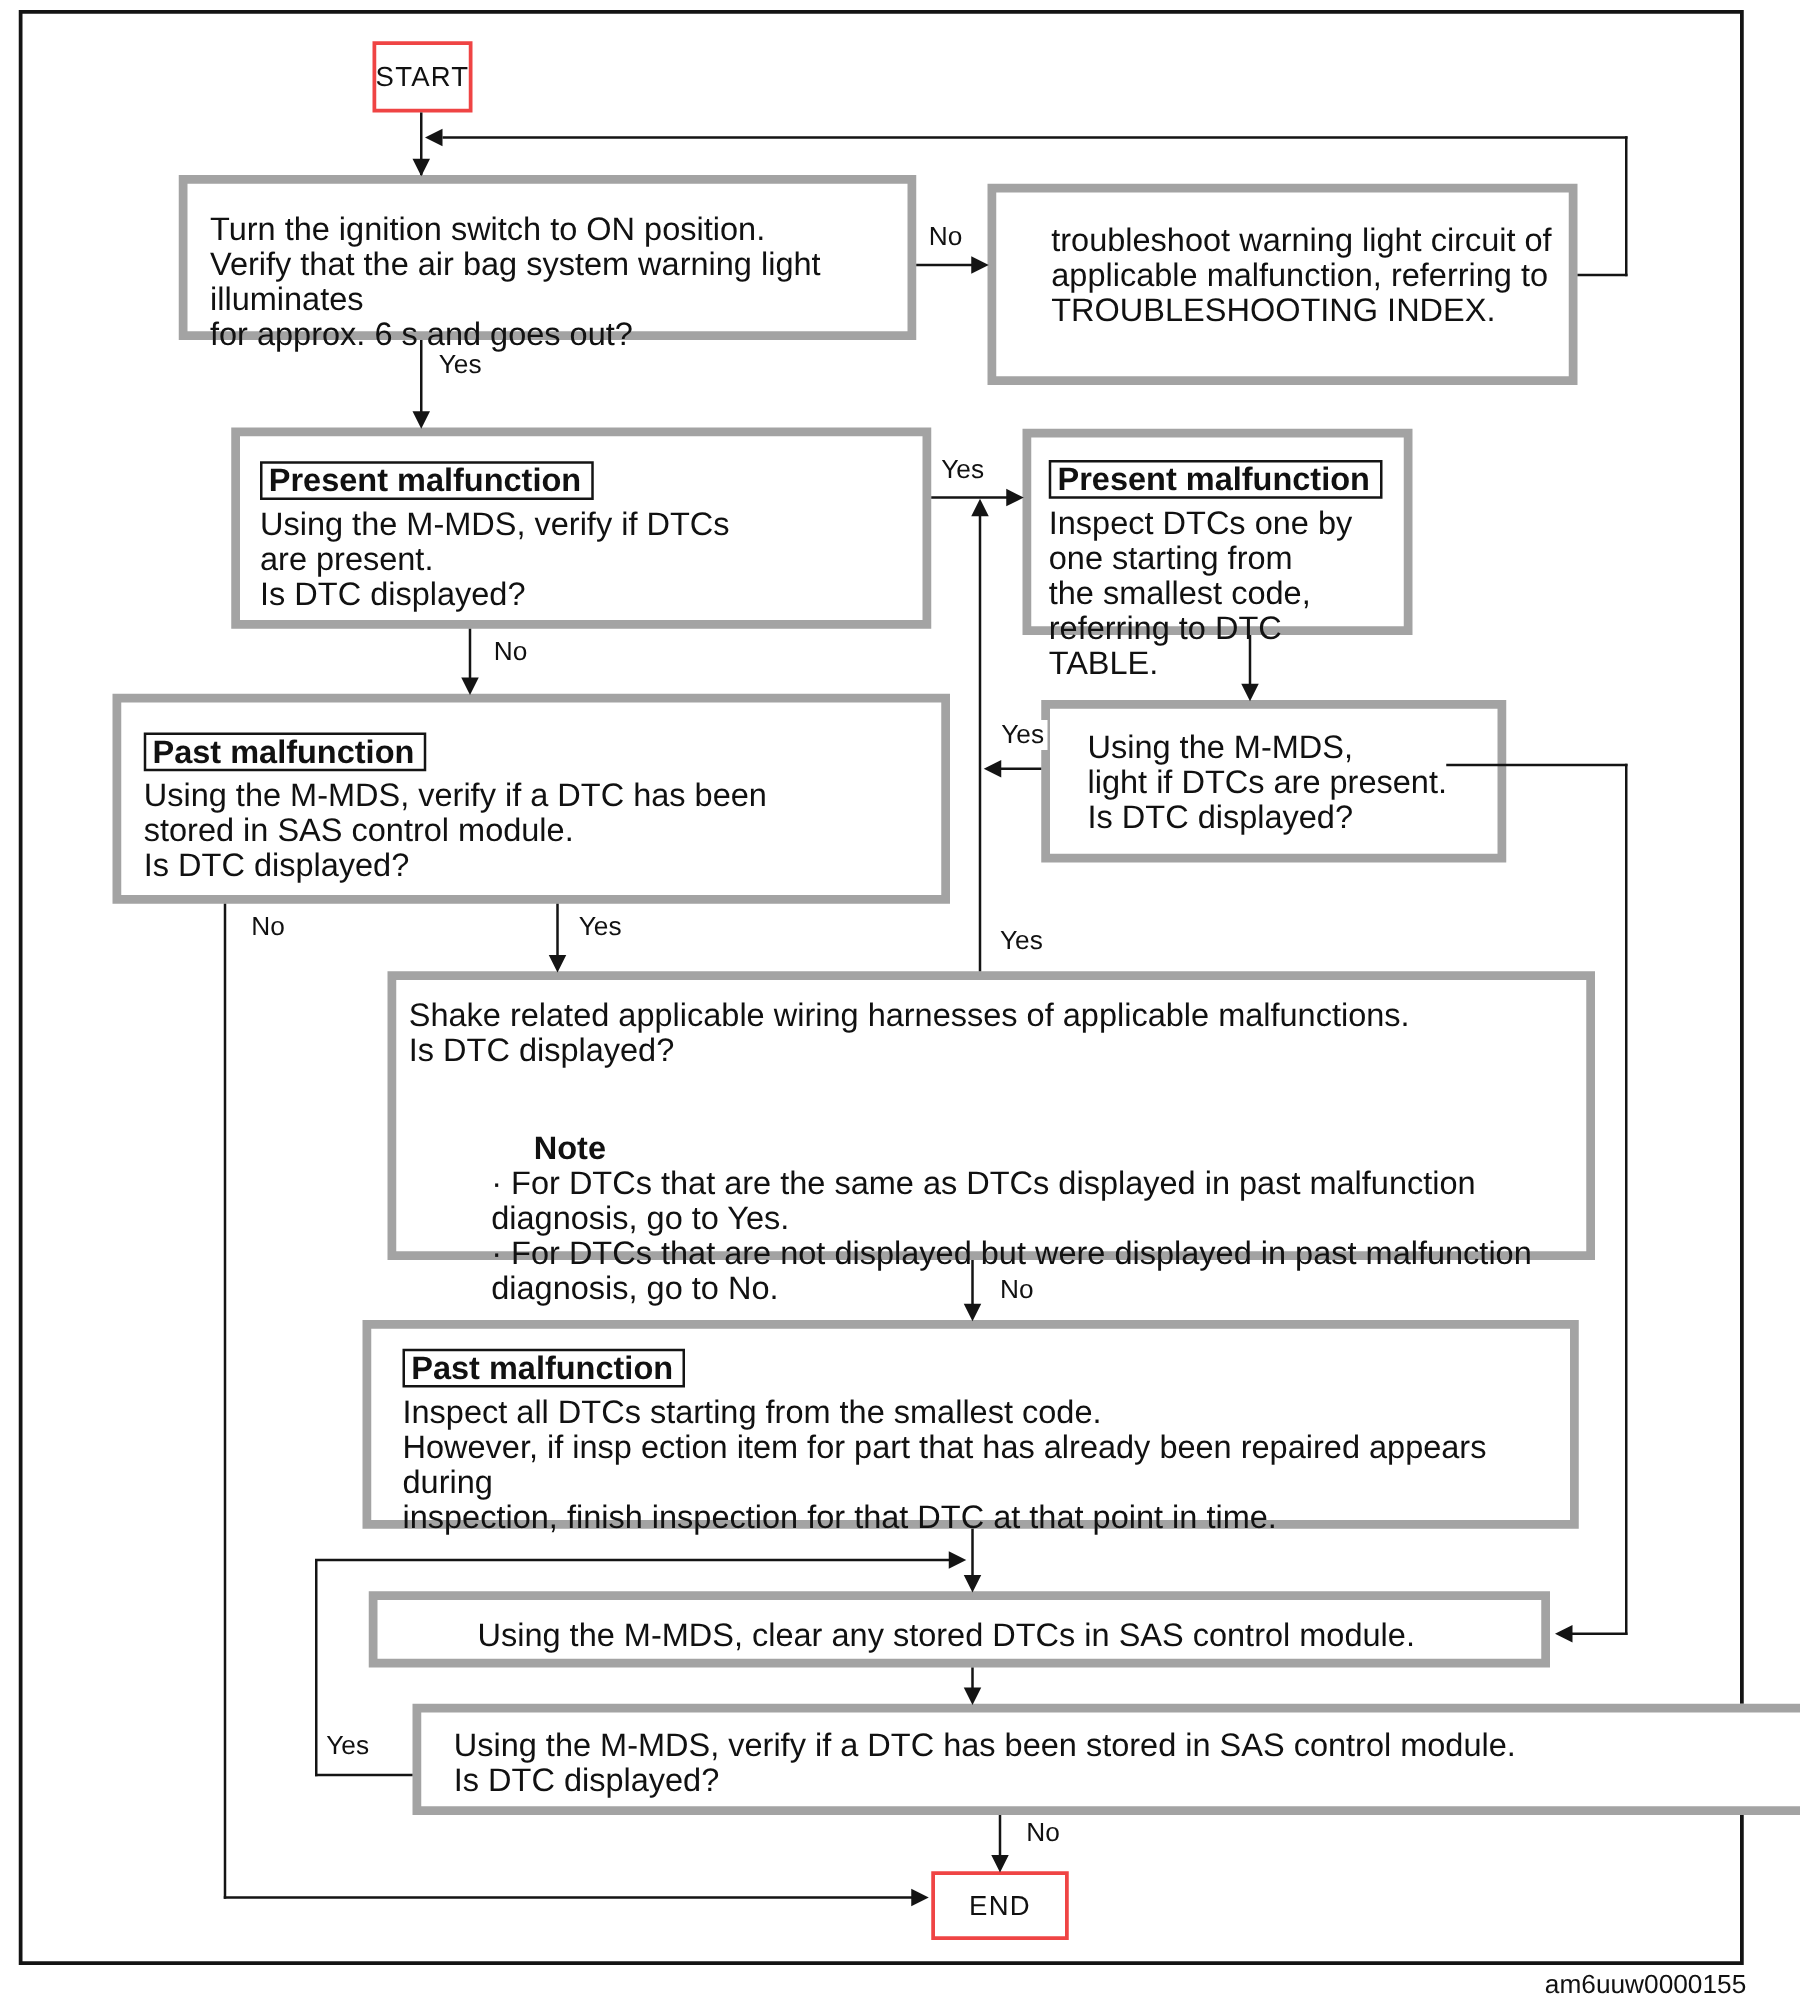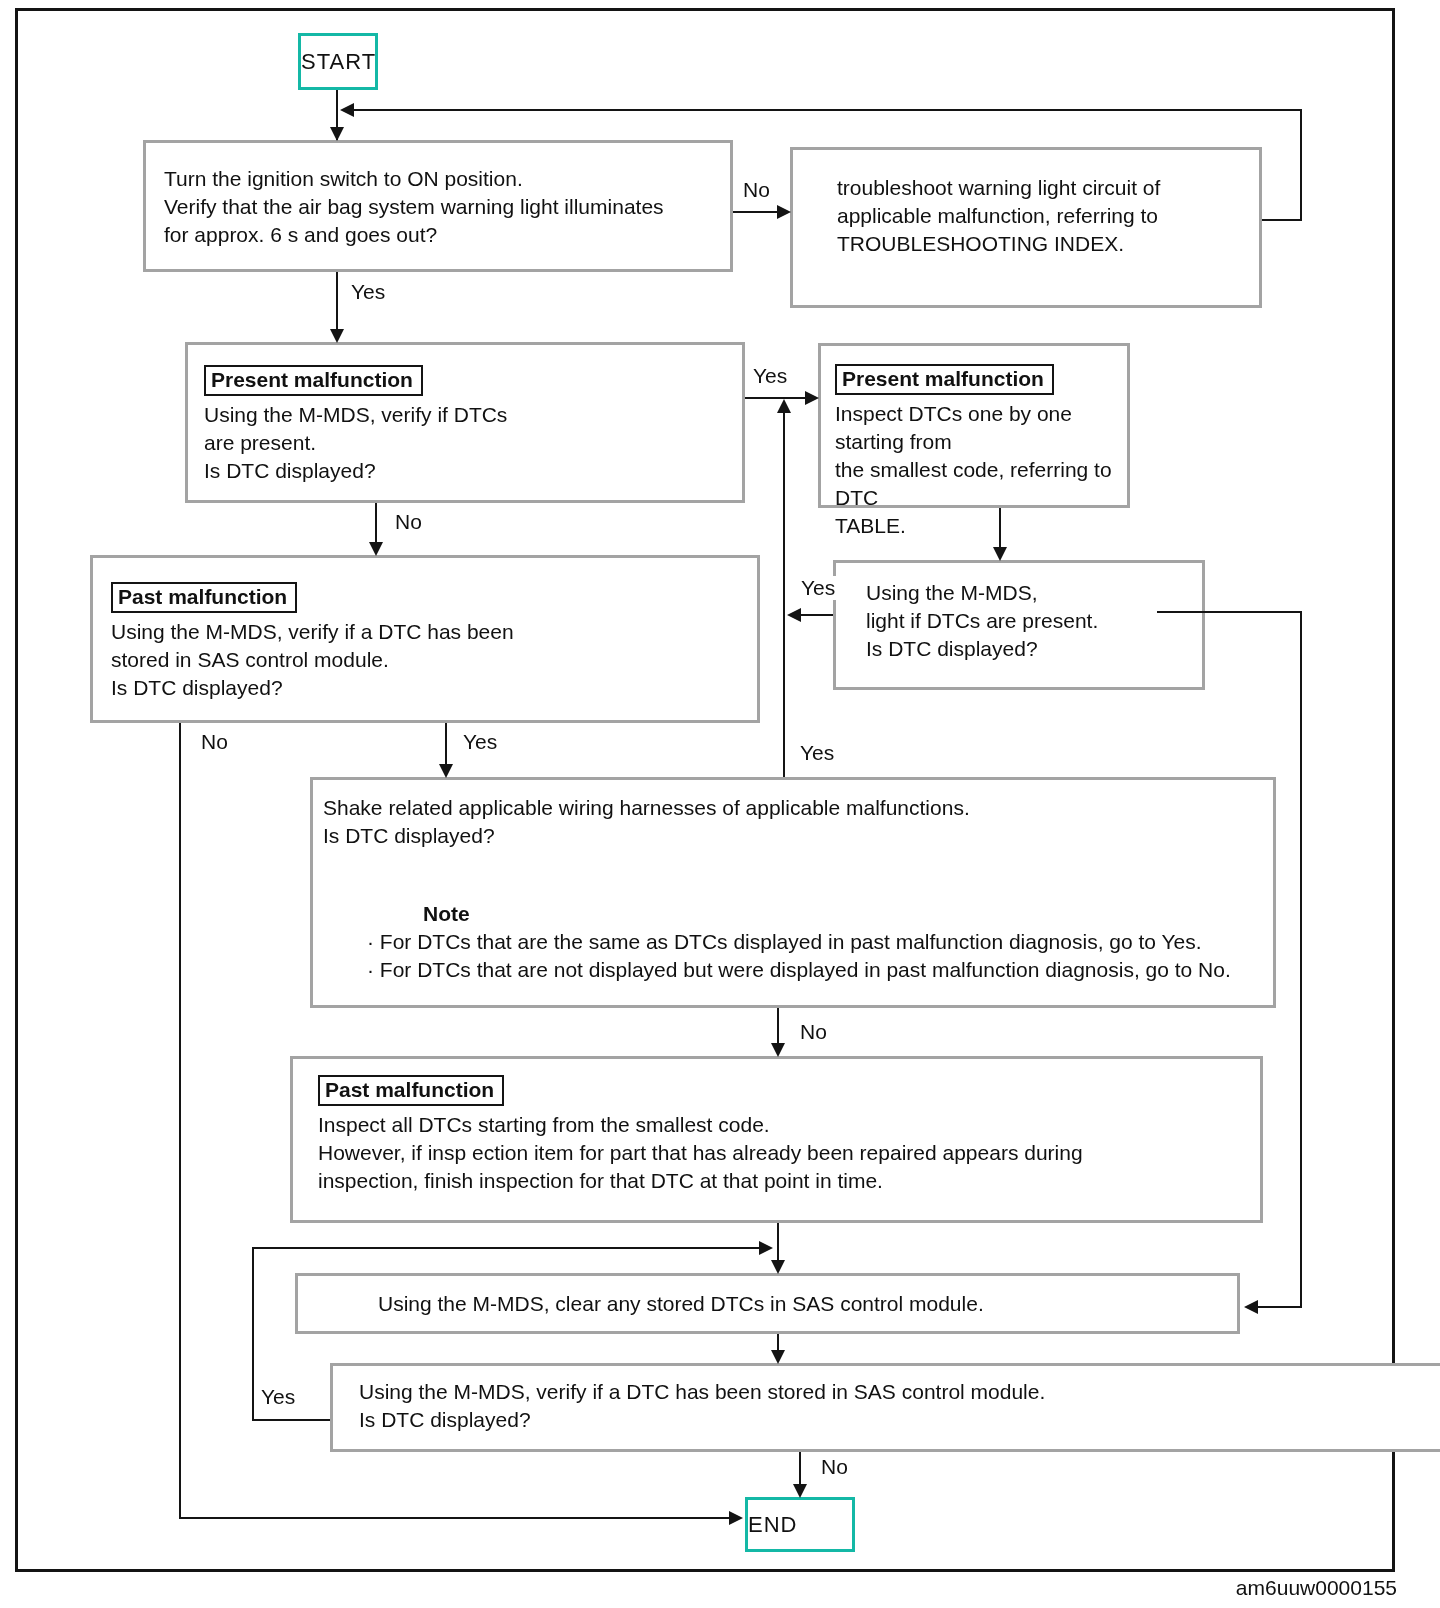--- a/index.html
+++ b/index.html
@@ -3,44 +3,44 @@
 <meta charset="utf-8">
 <style>
   html,body{margin:0;padding:0;background:#ffffff;}
   #canvas{
     position:relative;width:1440px;height:1608px;background:#ffffff;
     font-family:"Liberation Sans", sans-serif;color:#111111;
     -webkit-font-smoothing:antialiased;
   }
   .pageborder{position:absolute;border:3px solid #141414;background:transparent;}
   .box{
-    position:absolute;border:3px solid #a3a3a3;background:#ffffff;
-    font-size:21px;line-height:28px;box-sizing:border-box;
+    position:absolute;border:7px solid #a3a3a3;background:#ffffff;
+    font-size:26px;line-height:28px;box-sizing:border-box;
   }
   .box .tag{
     display:inline-block;border:2px solid #141414;font-weight:bold;
     padding:0 8px 1px 5px;margin-bottom:5px;line-height:26px;
   }
   .terminal{
-    position:absolute;border:3px solid #14b8a6;background:#fff;
-    font-size:22px;display:flex;align-items:center;justify-content:flex-start;
+    position:absolute;border:3px solid #ef4444;background:#fff;
+    font-size:22px;display:flex;align-items:center;justify-content:center;
     box-sizing:border-box;letter-spacing:1px;
   }
   .lineh,.linev{position:absolute;background:#141414;}
   .lineh{height:2px;}
   .linev{width:2px;}
   .arr{position:absolute;width:0;height:0;}
   .arr.down{border-left:7px solid transparent;border-right:7px solid transparent;border-top:14px solid #141414;}
   .arr.up{border-left:7px solid transparent;border-right:7px solid transparent;border-bottom:14px solid #141414;}
   .arr.right{border-top:7px solid transparent;border-bottom:7px solid transparent;border-left:14px solid #141414;}
   .arr.left{border-top:7px solid transparent;border-bottom:7px solid transparent;border-right:14px solid #141414;}
   .lbl{position:absolute;font-size:21px;line-height:24px;color:#111;background:#fff;padding:0 3px;}
   .noteblock{margin-top:50px;}
   .note-title{font-weight:bold;margin-left:100px;}
-  .bullet{margin-left:44px;}
+  .bullet{margin-left:66px;}
   .caption{position:absolute;font-size:21px;color:#111;}
   .bold{font-weight:normal;margin-top:44px;}
 </style>
 </head>
 <body>
 
 <div id="canvas">
 
   <div class="pageborder" style="left:15px;top:8px;width:1374px;height:1558px;"></div>
 

